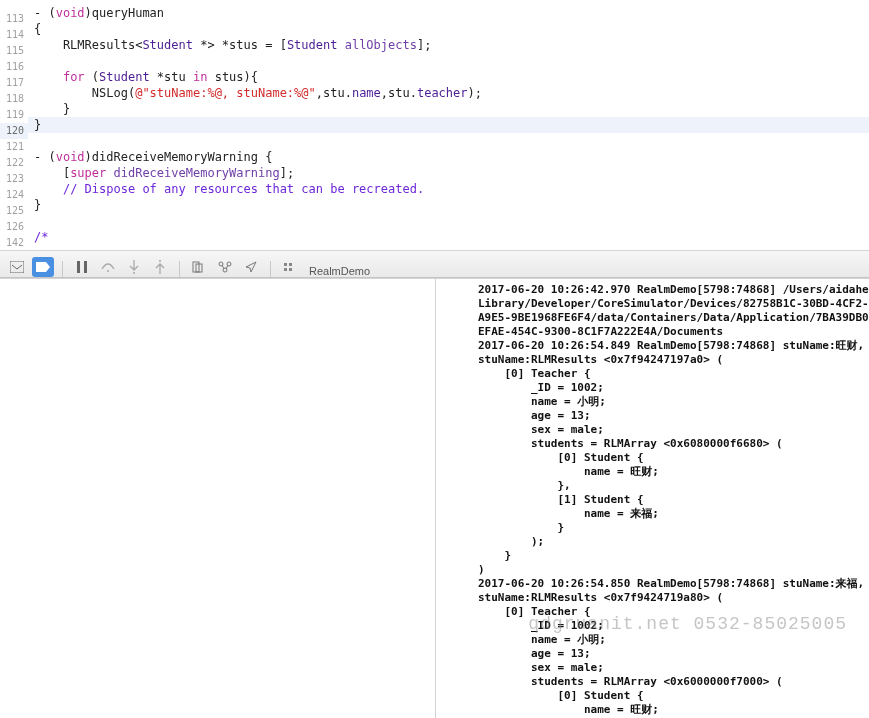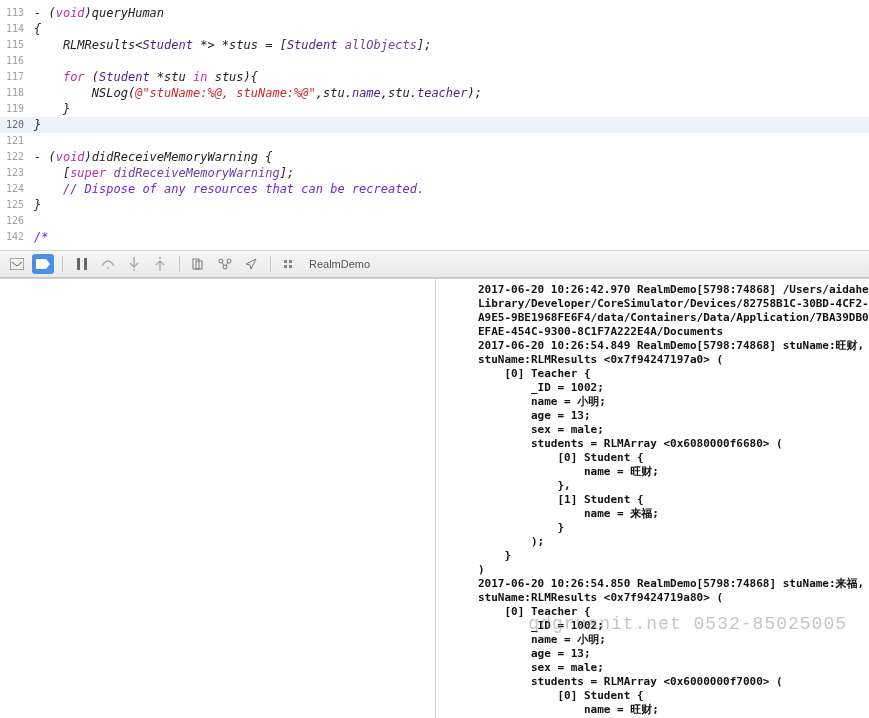--- a/index.html
+++ b/index.html
@@ -18,52 +18,51 @@
   display: flex;
   overflow: hidden;
   background: #fff;
 }
 .gutter {
   width: 28px;
   background: #fff;
   text-align: right;
   color: #a0a0a0;
   font-size: 10px;
-  padding-top: 5px;
+  padding-top: 11px;
   line-height: 16px;
   user-select: none;
 }
 .gutter div { padding-right: 4px; }
 .gutter .hl-line { background: #eef3fb; color: #6a6a6a; }
 .code {
   flex: 1;
   padding-top: 5px;
   line-height: 16px;
   font-family: "Menlo","Monaco",monospace;
   font-size: 12px;
   white-space: pre;
   overflow: hidden;
   color: #222;
-  font-style: italic;
 }
 .code .row { height:16px; padding-left:6px; }
 .code .row.hl { background:#eef3fb; }
 .kw-pink { color:#bf2f9a; }
 .kw-teal { color:#4c1d95; }
 .kw-purple { color:#6f40a8; }
 .kw-red { color:#d12a2a; }
 .kw-green { color:#6d28d9; }
 .plain { color:#222; }
 .toolbar {
   height: 28px;
   background: linear-gradient(#f6f6f6,#e9e9e9);
   border-top:1px solid #d4d4d4;
   border-bottom:1px solid #c4c4c4;
   display:flex;
-  align-items:center;
+  align-items:flex-end;
   padding:0 6px;
   gap:4px;
 }
 .tb-icon {
   width:22px; height:20px;
   display:flex; align-items:center; justify-content:center;
   border-radius:3px;
   color:#555;
 }
 .tb-icon.active { background:#4a90e2; color:#fff; }

